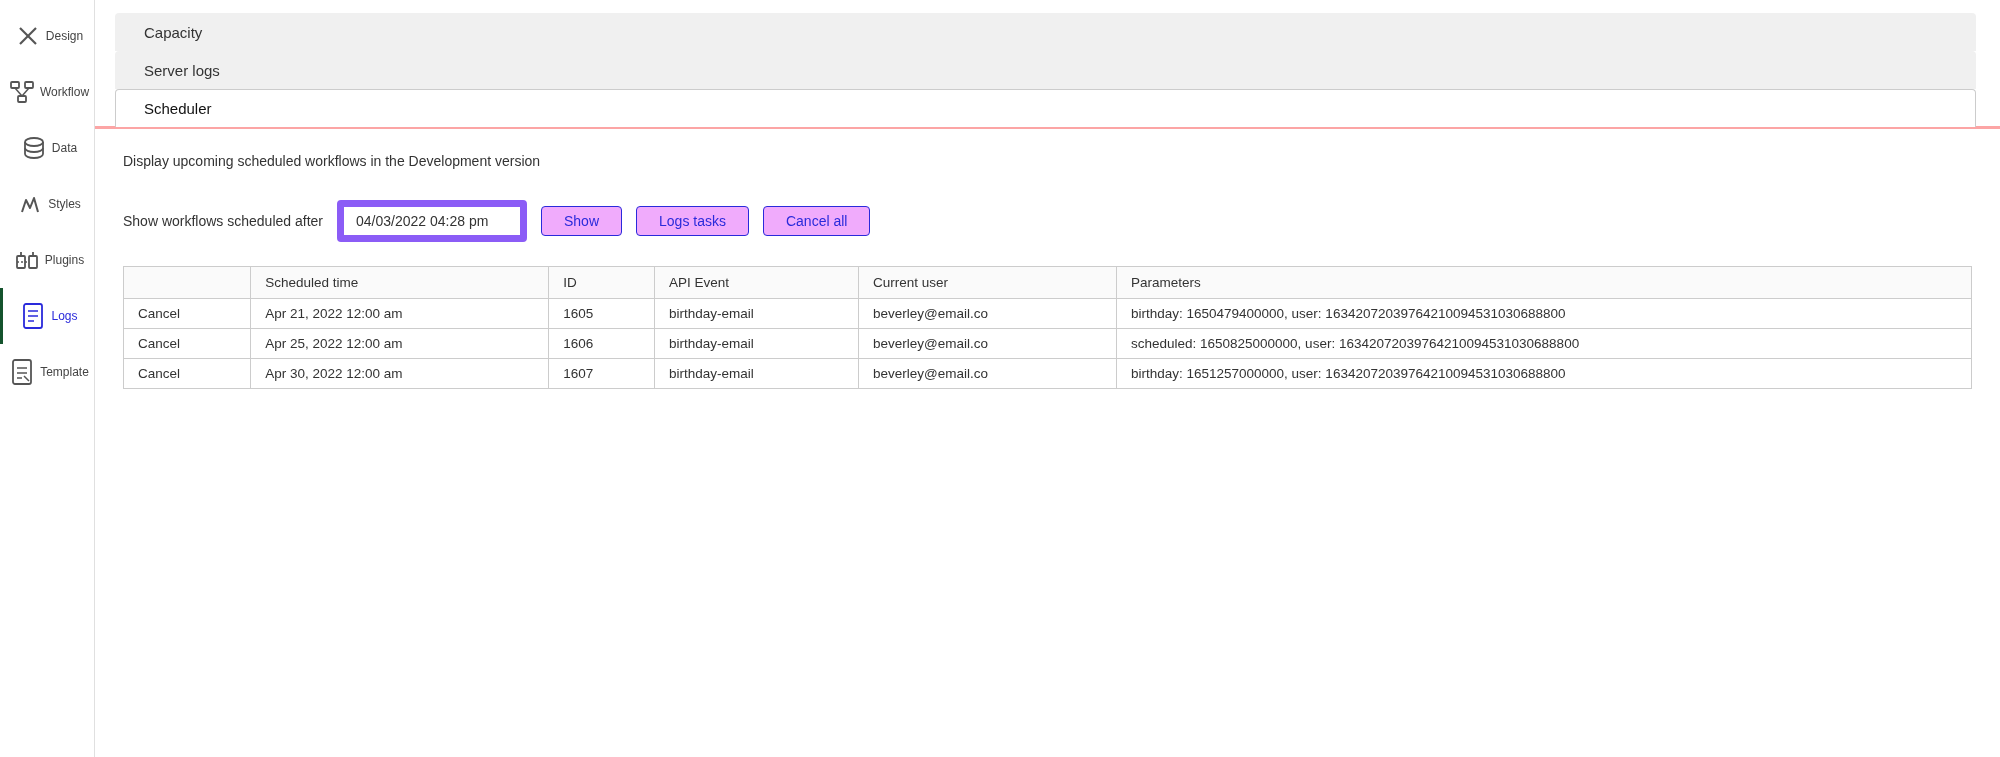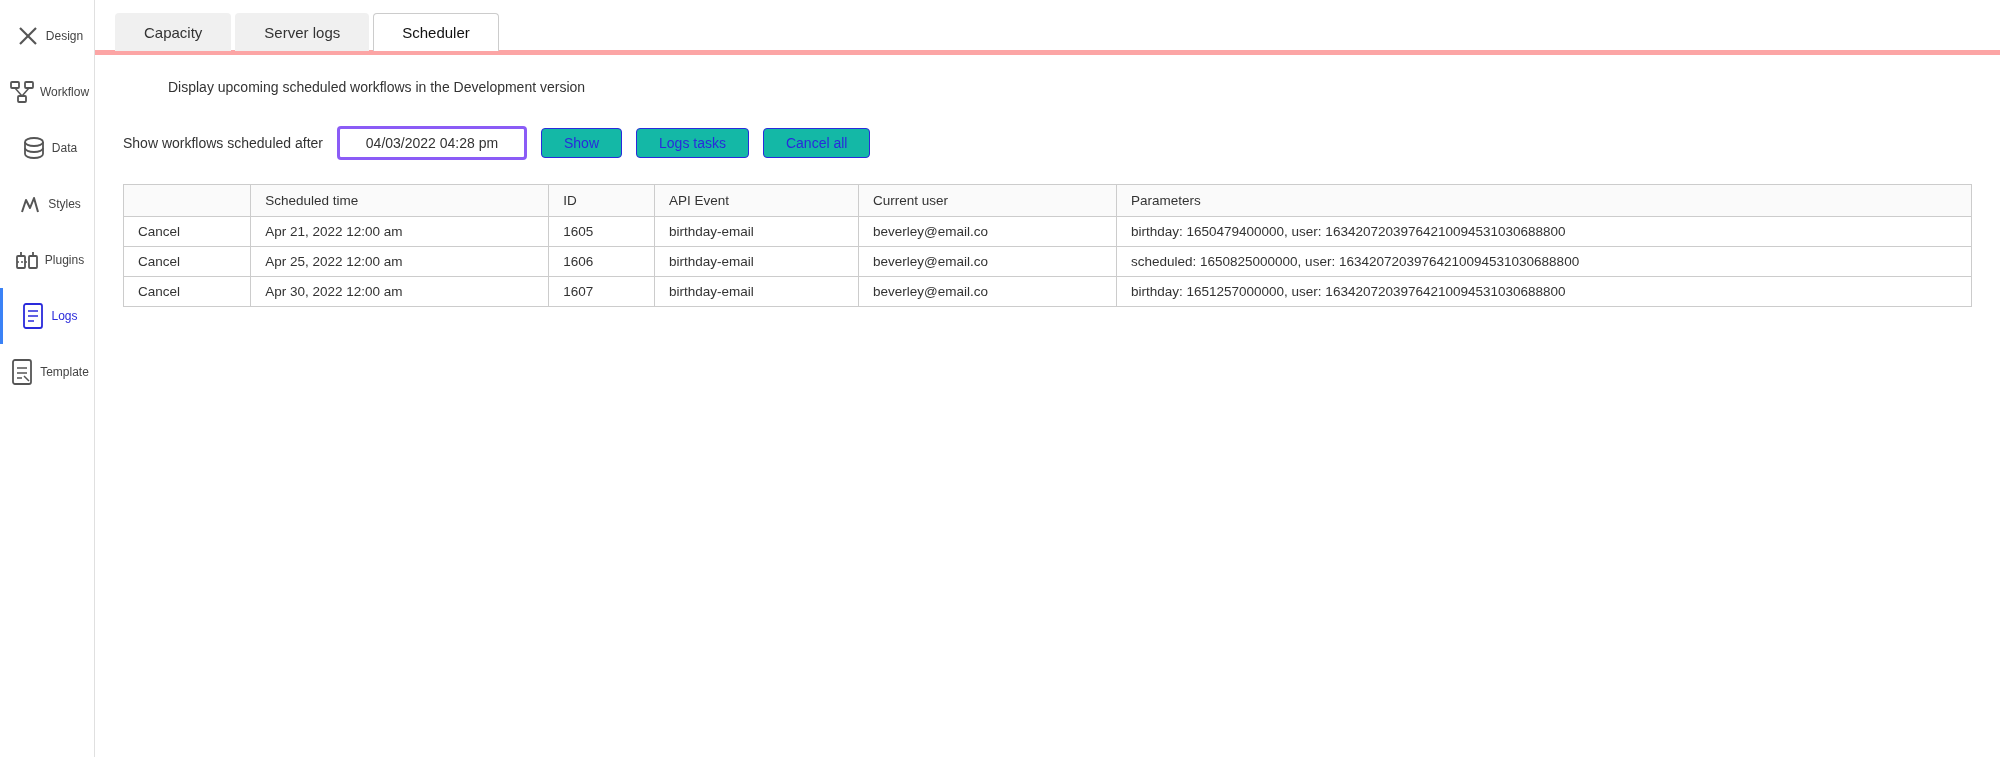--- a/index.html
+++ b/index.html
@@ -24,21 +24,21 @@
       width: 100%;
       padding: 14px 4px;
       cursor: pointer;
       color: #444;
       font-size: 13px;
       gap: 4px;
       border-left: 3px solid transparent;
     }
     .sidebar-item.active {
       color: #2a2adb;
-      border-left: 3px solid #3b82f6;
+      border-left: 3px solid #14532d;
     }
     .sidebar-item .icon-svg {
       width: 28px;
       height: 28px;
       display: flex;
       align-items: center;
       justify-content: center;
     }
     .sidebar-item span.label { font-size: 12px; }
 
@@ -46,21 +46,22 @@
     .main {
       flex: 1;
       display: flex;
       flex-direction: column;
       overflow: hidden;
     }
 
     
     .tabs {
       display: flex;
-      border-bottom: 5px solid #fca5a5;
+      flex-direction: column;
+      border-bottom: 3px solid #fca5a5;
       padding: 0 20px;
       padding-top: 12px;
       background: #fff;
     }
     .tab {
       padding: 10px 28px;
       cursor: pointer;
       font-size: 15px;
       color: #333;
       border: 1px solid transparent;
@@ -84,49 +85,47 @@
       flex: 1;
       padding: 24px 28px;
       overflow-y: auto;
       background: #fff;
     }
 
     .description {
       font-size: 14px;
       color: #333;
       margin-bottom: 24px;
-      margin-left: 45px;
     }
 
     .filter-row {
       display: flex;
       align-items: center;
       gap: 14px;
       margin-bottom: 24px;
       margin-top: 31px;
     }
     .filter-label {
       font-size: 14px;
       color: #333;
     }
     .filter-input {
       padding: 6px 12px;
       font-size: 14px;
-      border: 3px solid #8b5cf6;
+      border: 7px solid #8b5cf6;
       border-radius: 4px;
       width: 190px;
       color: #333;
-      text-align: center;
     }
     .btn {
       padding: 6px 22px;
       font-size: 14px;
       border: 1.5px solid #2a2adb;
       border-radius: 4px;
-      background: #14b8a6;
+      background: #f0abfc;
       color: #2a2adb;
       cursor: pointer;
       font-weight: 500;
     }
 
     
     .data-table {
       width: 100%;
       border-collapse: collapse;
       font-size: 13.5px;

